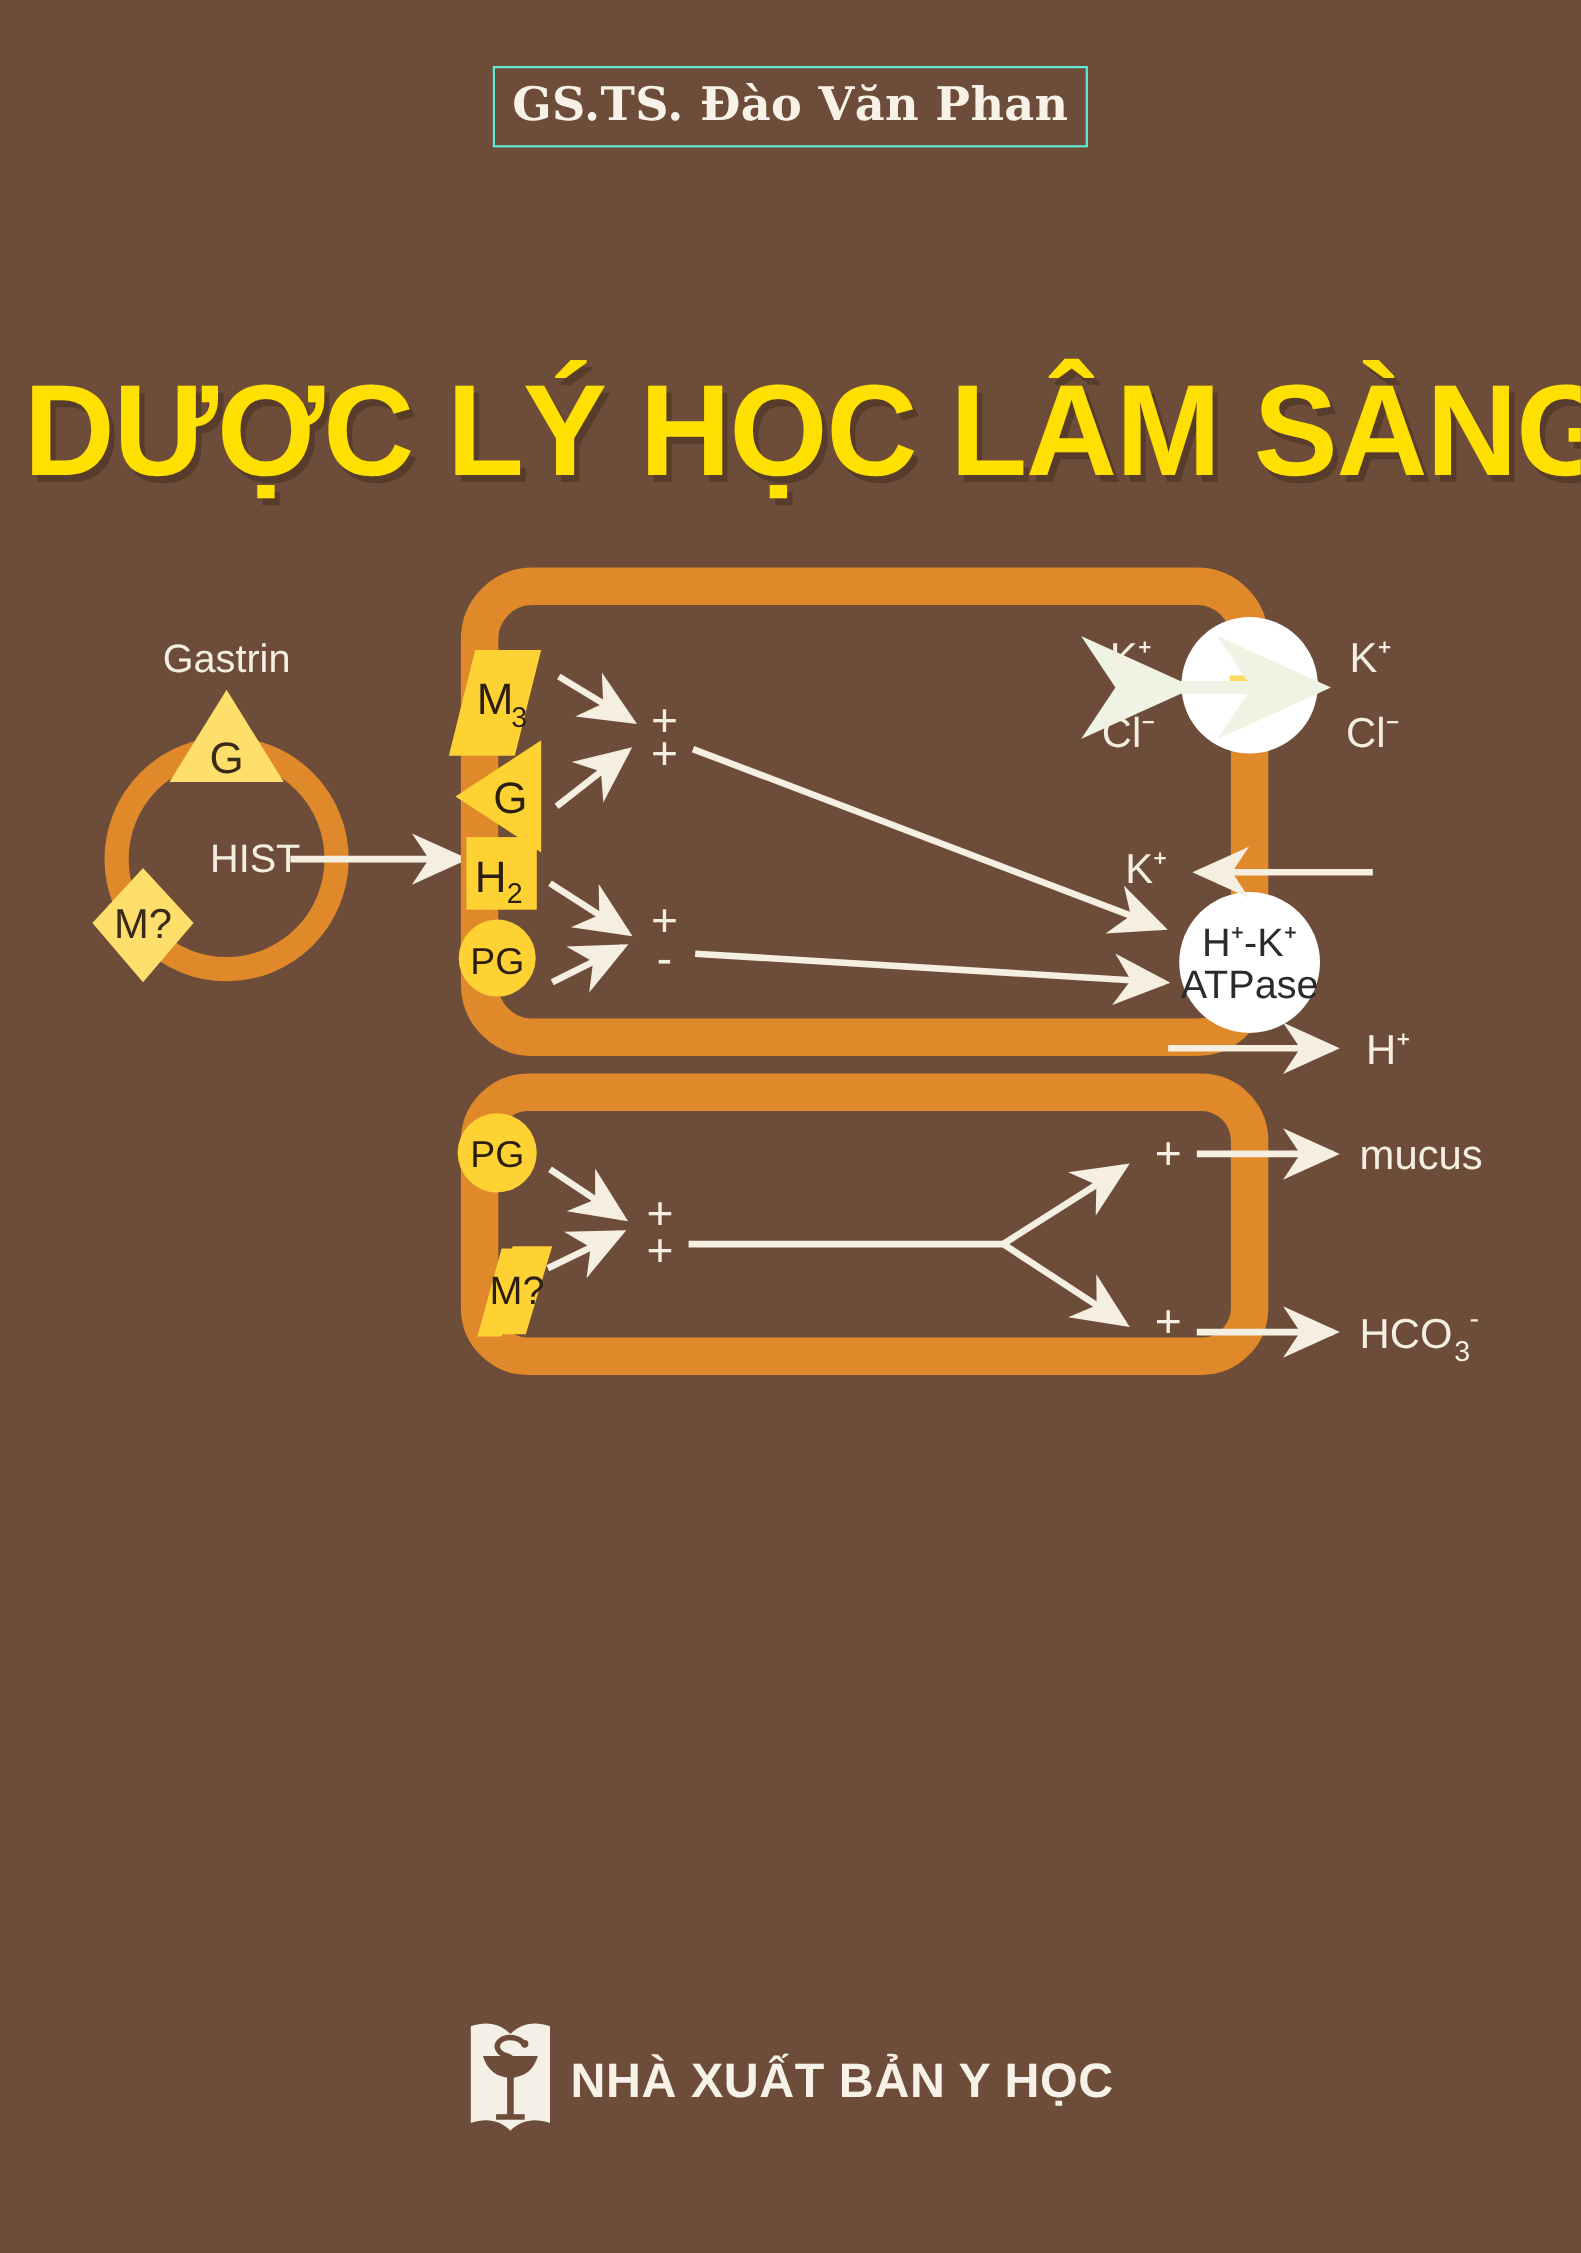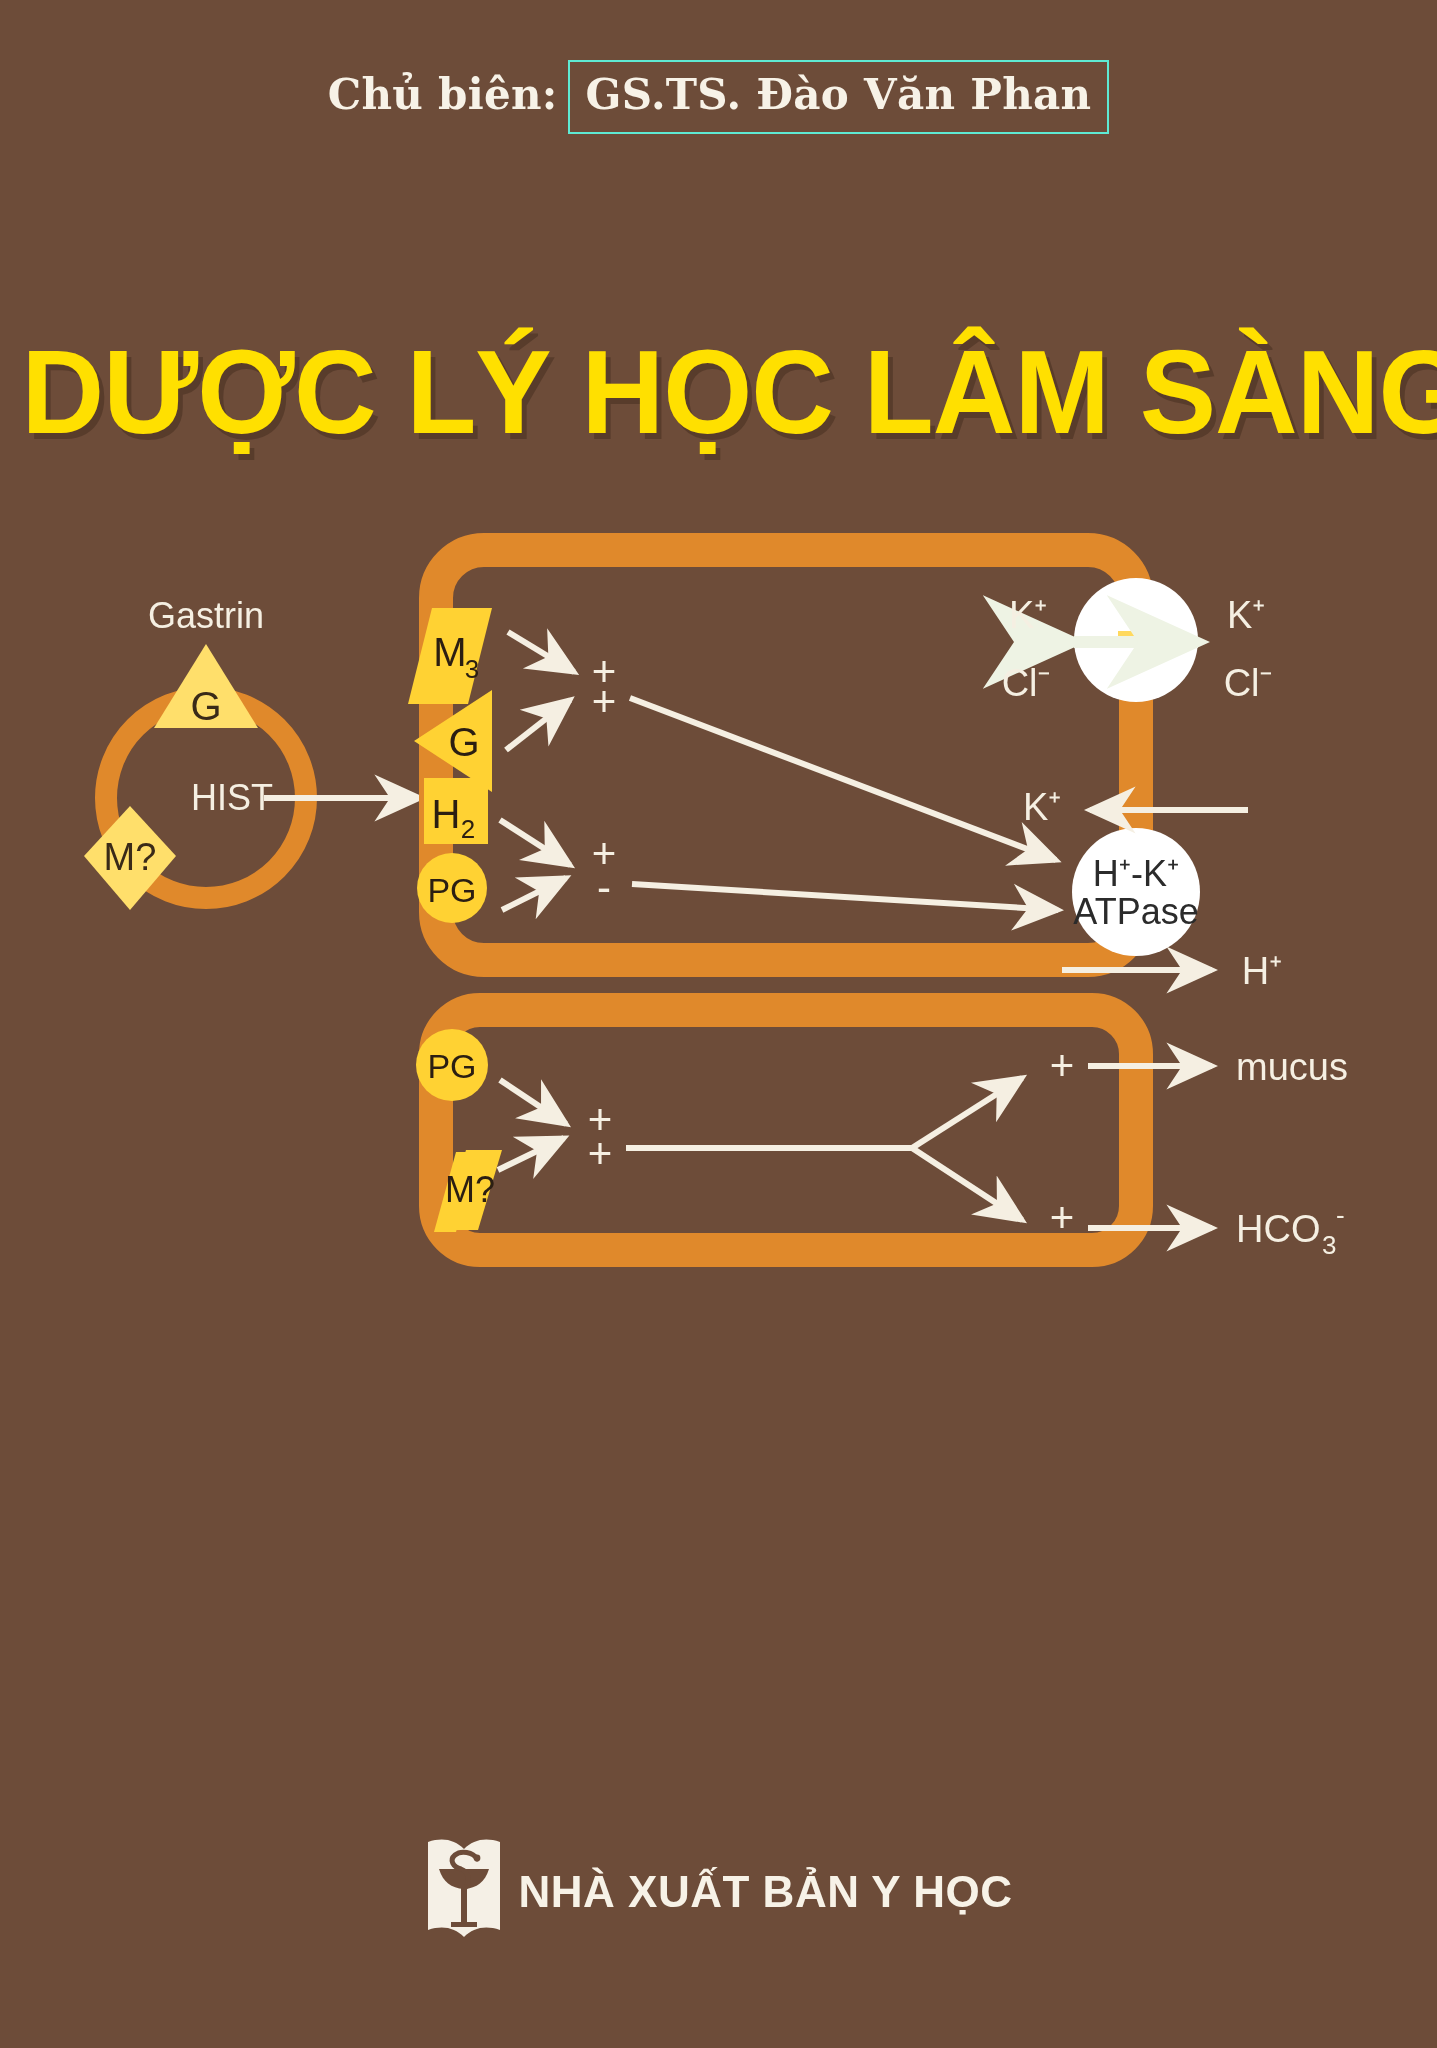--- a/index.html
+++ b/index.html
@@ -40,41 +40,40 @@
     font-size:118px;
     line-height:1;
     color:#ffe000;
     letter-spacing:-1px;
     transform:scaleX(0.97);
     text-shadow:5px 6px 0 rgba(40,24,14,.30);
     white-space:nowrap;
   }
 
   
-  #diagram{position:absolute;left:0;top:520px;width:1437px;height:1260px;}
+  #diagram{position:absolute;left:0;top:503px;width:1437px;height:1260px;}
   #diagram svg{display:block;}
 
   
   .publisher{
     position:absolute;left:0;top:1836px;width:1437px;
     display:flex;align-items:center;justify-content:center;gap:16px;
   }
   .pub-name{
     font-family:"Liberation Sans", sans-serif;
     font-weight:700;font-size:44px;color:#f7f2e7;
     letter-spacing:.5px;
   }
 </style>
 </head>
 <body>
 
 <div id="cover">
 
   <div class="author-row">
-    <span class="author-prefix">Chủ biên:</span>
     <span class="author-box">GS.TS. Đào Văn Phan</span>
   </div>
 
   <div class="title">DƯỢC LÝ HỌC LÂM SÀNG</div>
 
   <div id="diagram">
     <svg width="1437" height="1260" viewBox="0 0 1437 1260" xmlns="http://www.w3.org/2000/svg">
       <defs>
         <marker id="ah" markerWidth="9" markerHeight="9" refX="7.6" refY="4.5" orient="auto" markerUnits="strokeWidth">
           <path d="M0,0.6 L8.6,4.5 L0,8.4 L2.6,4.5 Z" fill="#f5efe2"></path>

